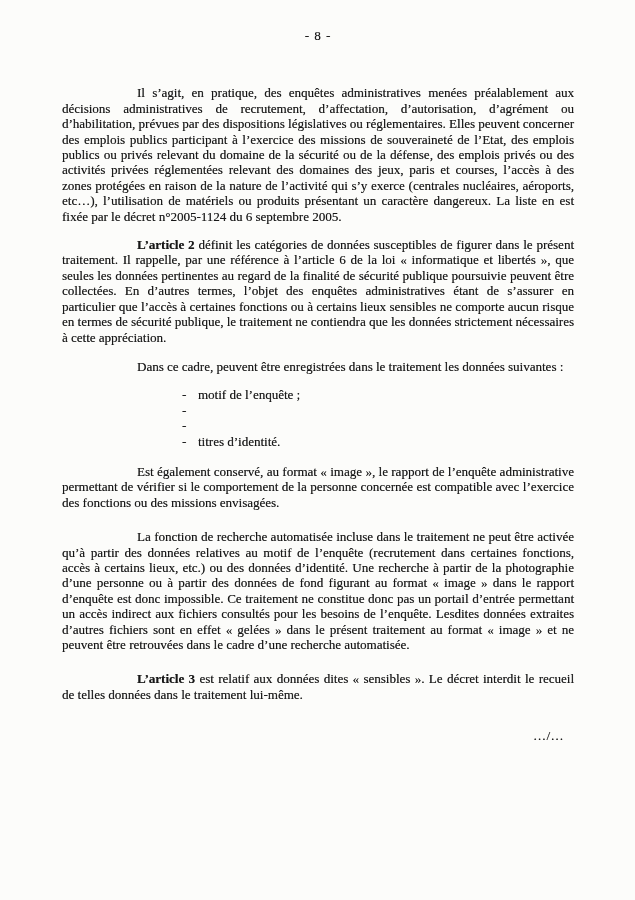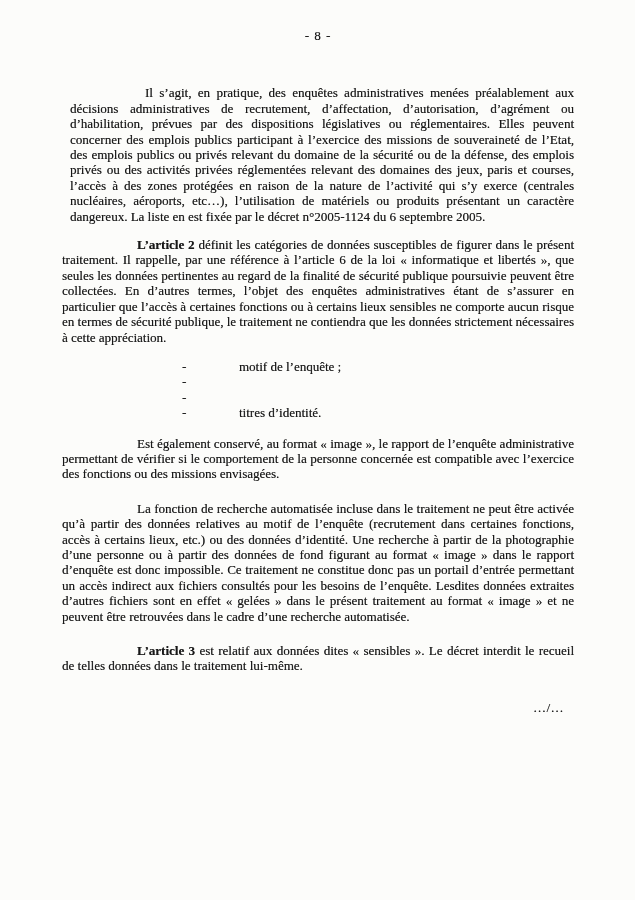--- a/index.html
+++ b/index.html
@@ -34,60 +34,60 @@
   }
   .pagenum {
     text-align: center;
     margin: 0 0 42px 0;
     letter-spacing: 1px;
   }
   p.para {
     margin: 0 0 14px 0;
     text-indent: 75px;
   }
-  p.para.tight { margin-bottom: 13px; margin-left: 8px; }
+  p.para.tight { margin-bottom: 13px; }
   p.para.wide  { margin-bottom: 19px; }
   .lead { font-weight: bold; }
   .list {
     margin: 0 0 15px 0;
   }
   .list-item {
     display: flex;
     align-items: flex-start;
     padding-left: 120px;
   }
   .list-item .dash {
     width: 16px;
     flex: 0 0 16px;
     text-align: left;
   }
   .list-item .li-text {
     flex: 1 1 auto;
     text-align: justify;
-    margin-left: 41px;
   }
   .continuation {
     text-align: right;
     padding-right: 10px;
     margin-top: 26px;
     letter-spacing: 0.5px;
   }
 </style>
 </head>
 <body>
 
 <div class="page">
   <div class="content">
 
     <div class="pagenum">- 8 -</div>
 
     <p class="para tight">Il s’agit, en pratique, des enquêtes administratives menées préalablement aux décisions administratives de recrutement, d’affectation, d’autorisation, d’agrément ou d’habilitation, prévues par des dispositions législatives ou réglementaires. Elles peuvent concerner des emplois publics participant à l’exercice des missions de souveraineté de l’Etat, des emplois publics ou privés relevant du domaine de la sécurité ou de la défense, des emplois privés ou des activités privées réglementées relevant des domaines des jeux, paris et courses, l’accès à des zones protégées en raison de la nature de l’activité qui s’y exerce (centrales nucléaires, aéroports, etc…), l’utilisation de matériels ou produits présentant un caractère dangereux. La liste en est fixée par le décret n°2005-1124 du 6 septembre 2005.</p>
 
     <p class="para"><span class="lead">L’article 2</span><span> définit les catégories de données susceptibles de figurer dans le présent traitement. Il rappelle, par une référence à l’article 6 de la loi « informatique et libertés », que seules les données pertinentes au regard de la finalité de sécurité publique poursuivie peuvent être collectées. En d’autres termes, l’objet des enquêtes administratives étant de s’assurer en particulier que l’accès à certaines fonctions ou à certains lieux sensibles ne comporte aucun risque en termes de sécurité publique, le traitement ne contiendra que les données strictement nécessaires à cette appréciation.</span></p>
 
+    <p class="para tight">Dans ce cadre, peuvent être enregistrées dans le traitement les données suivantes :</p>
 
     <div class="list">
       <div class="list-item">
         <span class="dash">-</span>
         <span class="li-text">motif de l’enquête ;</span>
       </div>
       <div class="list-item">
         <span class="dash">-</span>
       </div>
       <div class="list-item">

